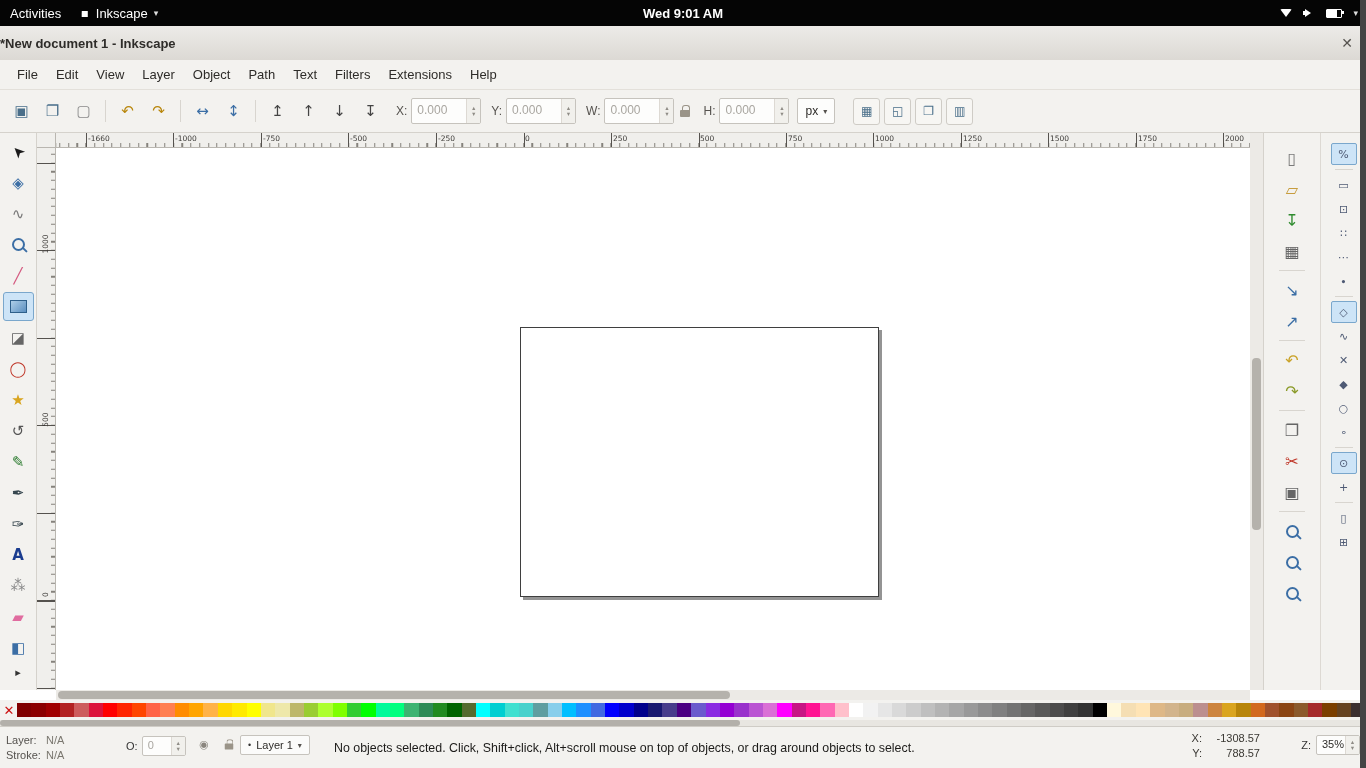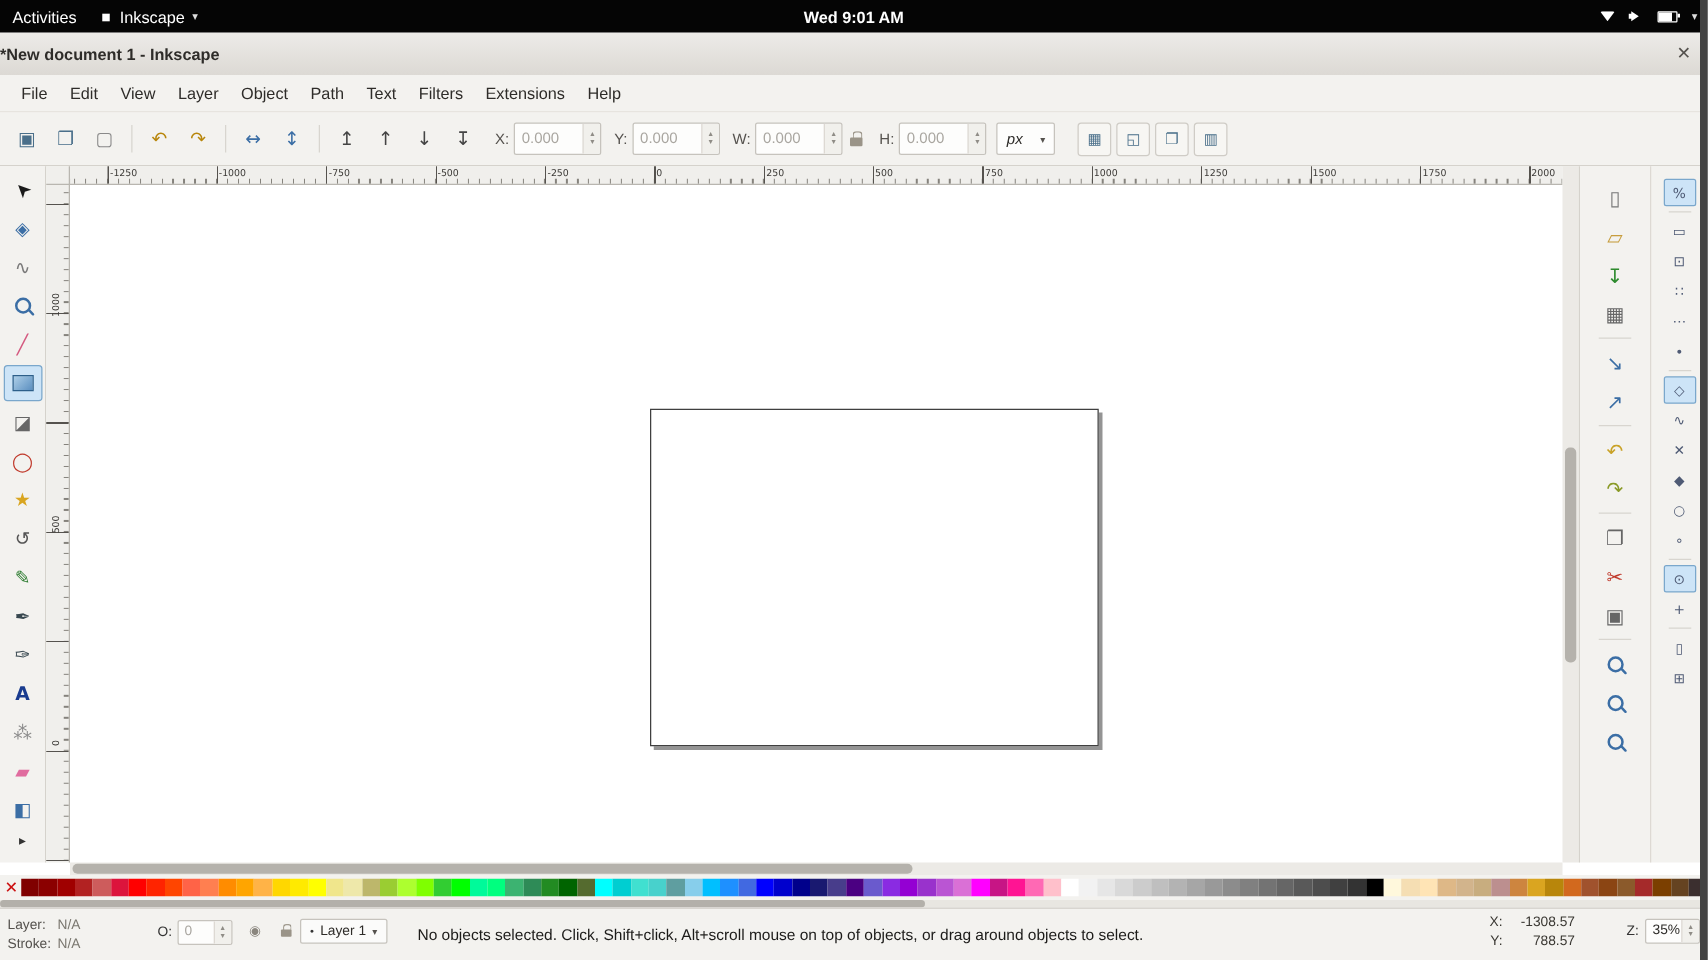--- a/index.html
+++ b/index.html
@@ -46,22 +46,22 @@
   .tb-label{font-size:12px;color:#55524e;margin:0 4px 0 10px;}
   .spinfield{display:inline-flex;align-items:stretch;height:24px;background:#fdfdfc;border:1px solid #c6c3bd;
     border-radius:2px;overflow:hidden;}
   .spin-val{width:44px;padding:0 5px;font-size:12px;line-height:22px;color:#a9a6a0;}
   .spin-btns{display:flex;flex-direction:column;justify-content:center;align-items:center;
     border-left:1px solid #ddd9d3;background:#f1f0ec;width:13px;}
   .spin-btns span{font-size:5.5px;line-height:6px;color:#8f8c86;}
   .lockwrap{margin:0 3px 0 6px;display:flex;align-items:center;}
   .lockicon{position:relative;width:10px;height:7px;background:#9a9488;border-radius:1px;display:inline-block;margin-top:4px;}
   .lockicon::before{content:"";position:absolute;top:-5px;left:2px;width:6px;height:5px;border:1.5px solid #9a9488;border-bottom:none;border-radius:3px 3px 0 0;}
-  .unitbox{display:inline-flex;align-items:center;gap:14px;height:24px;padding:0 7px;background:#fdfdfc;
-    border:1px solid #c6c3bd;border-radius:2px;font-size:12px;color:#2e2c29;margin-left:8px;font-style:italic;}
+  .unitbox{display:inline-flex;align-items:center;gap:5px;height:24px;padding:0 7px;background:#fdfdfc;
+    border:1px solid #c6c3bd;border-radius:2px;font-size:12px;color:#2e2c29;margin-left:8px;}
   .ddarrow{font-size:8px;color:#55524e;}
   .affect{margin-left:16px;}
 
   
   .toolbox{position:absolute;left:0;top:133px;width:37px;height:557px;background:#f3f2ef;
     border-right:1px solid #d5d2cc;display:flex;flex-direction:column;align-items:center;padding-top:3px;box-sizing:border-box;}
   .toolbox-tools{display:flex;flex-direction:column;align-items:center;}
   .tool{width:29px;height:27px;margin:1px 0;display:flex;align-items:center;justify-content:center;
     font-size:15px;border:1px solid transparent;border-radius:3px;}
   .tool.selected{background:#cde4f7;border-color:#7aa7cc;}
@@ -340,21 +340,21 @@
           <span style="display: inline-block; color: rgb(59, 110, 165);">◧</span>
         </div>
       </div>
     <div class="tool expander">
       <span>▸</span>
     </div>
   </div>
 
   <div class="ruler-corner"></div>
   <div class="h-ruler">
-      <span class="hlab" style="left: 32px;">-1250</span>
+      <span class="hlab" style="left: 32px;">-1660</span>
       <span class="hlab" style="left: 119px;">-1000</span>
       <span class="hlab" style="left: 207px;">-750</span>
       <span class="hlab" style="left: 294px;">-500</span>
       <span class="hlab" style="left: 382px;">-250</span>
       <span class="hlab" style="left: 469px;">0</span>
       <span class="hlab" style="left: 557px;">250</span>
       <span class="hlab" style="left: 644px;">500</span>
       <span class="hlab" style="left: 732px;">750</span>
       <span class="hlab" style="left: 819px;">1000</span>
       <span class="hlab" style="left: 907px;">1250</span>

